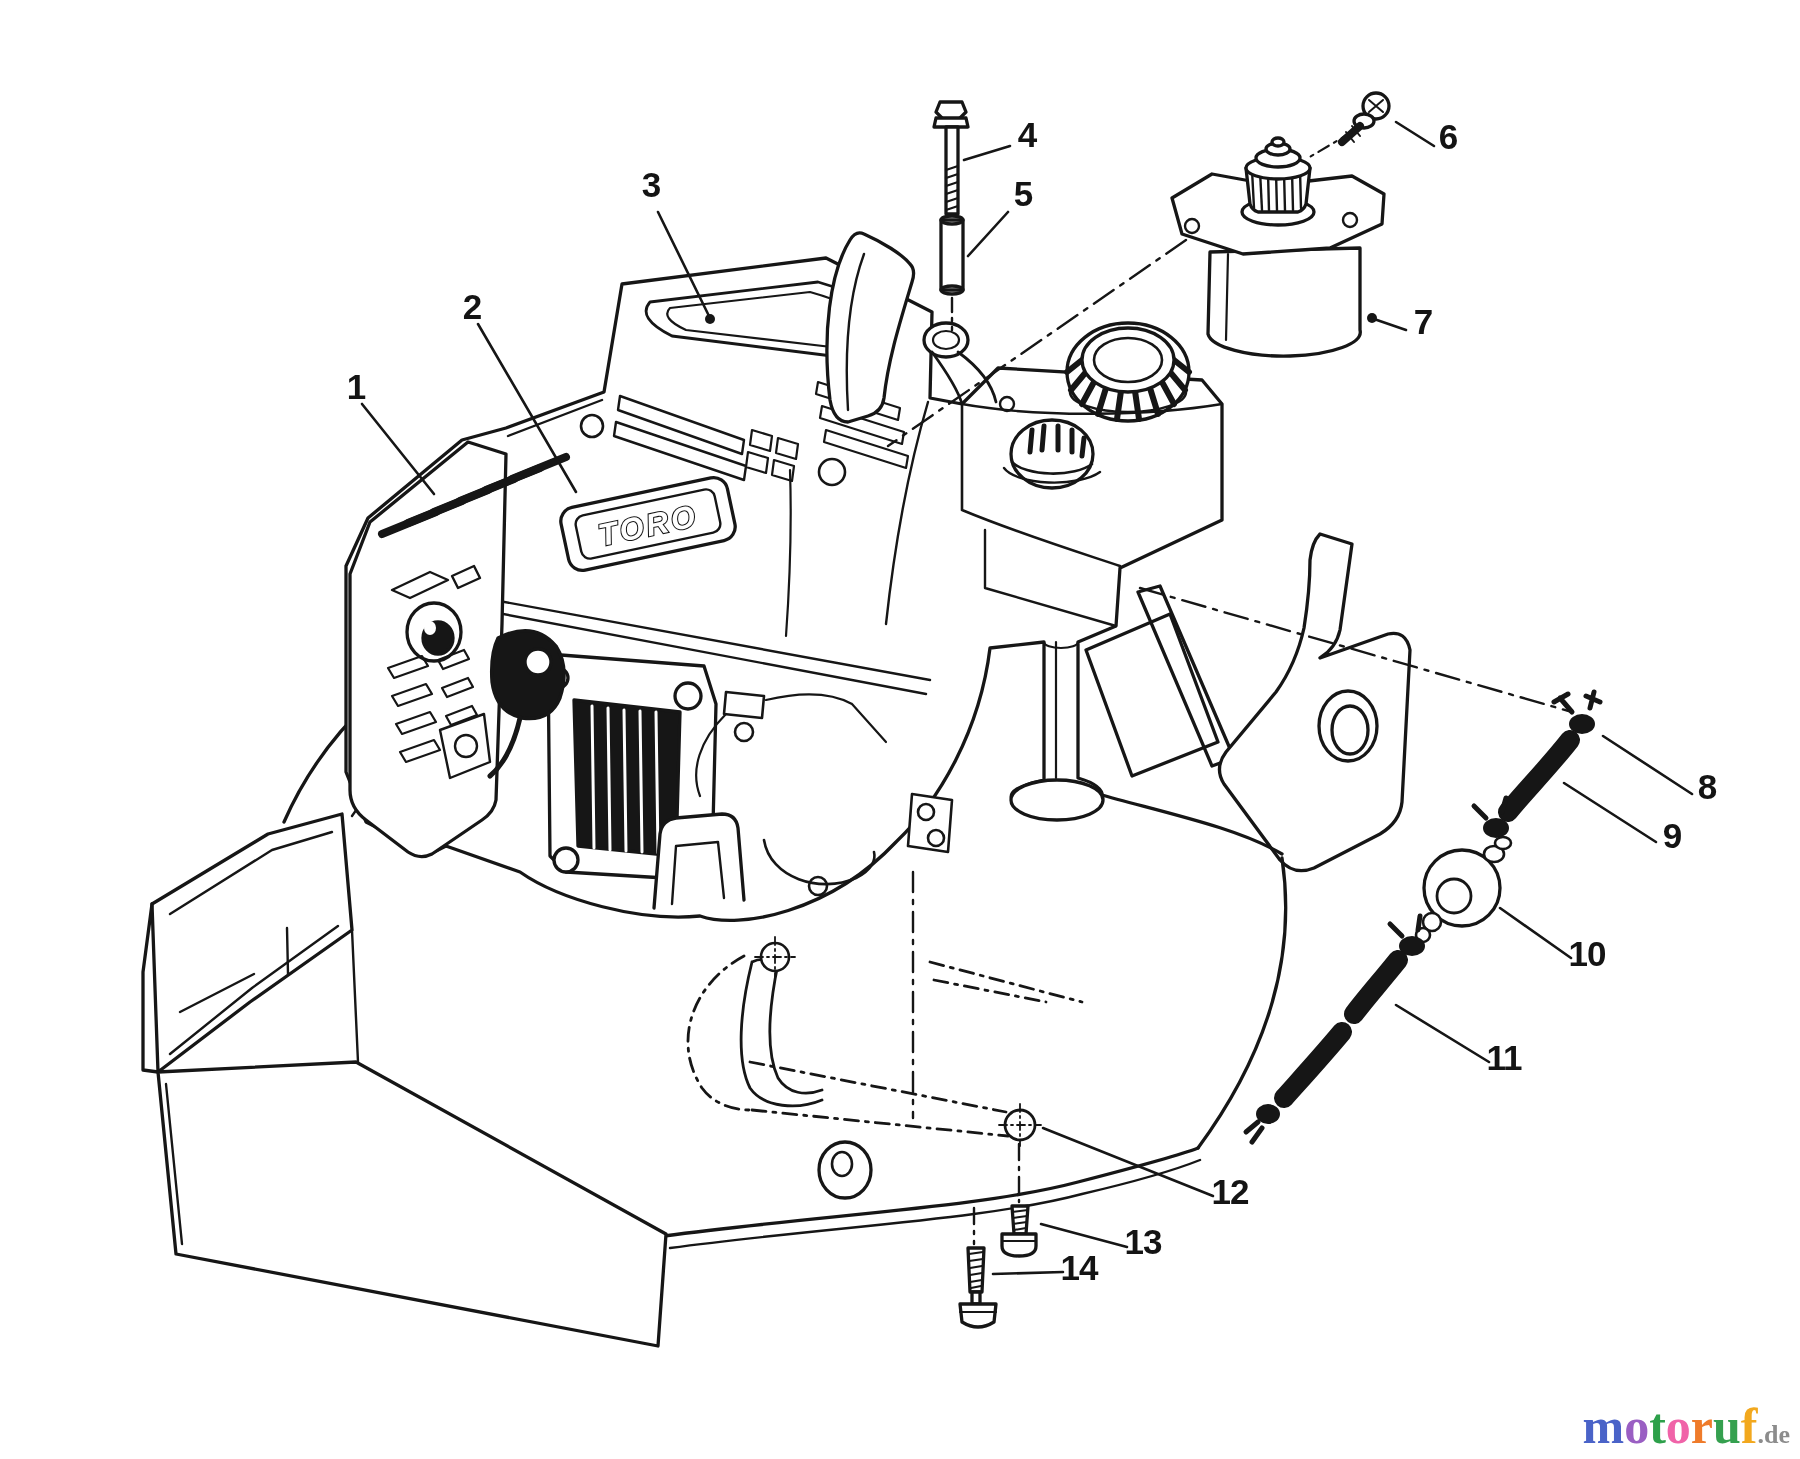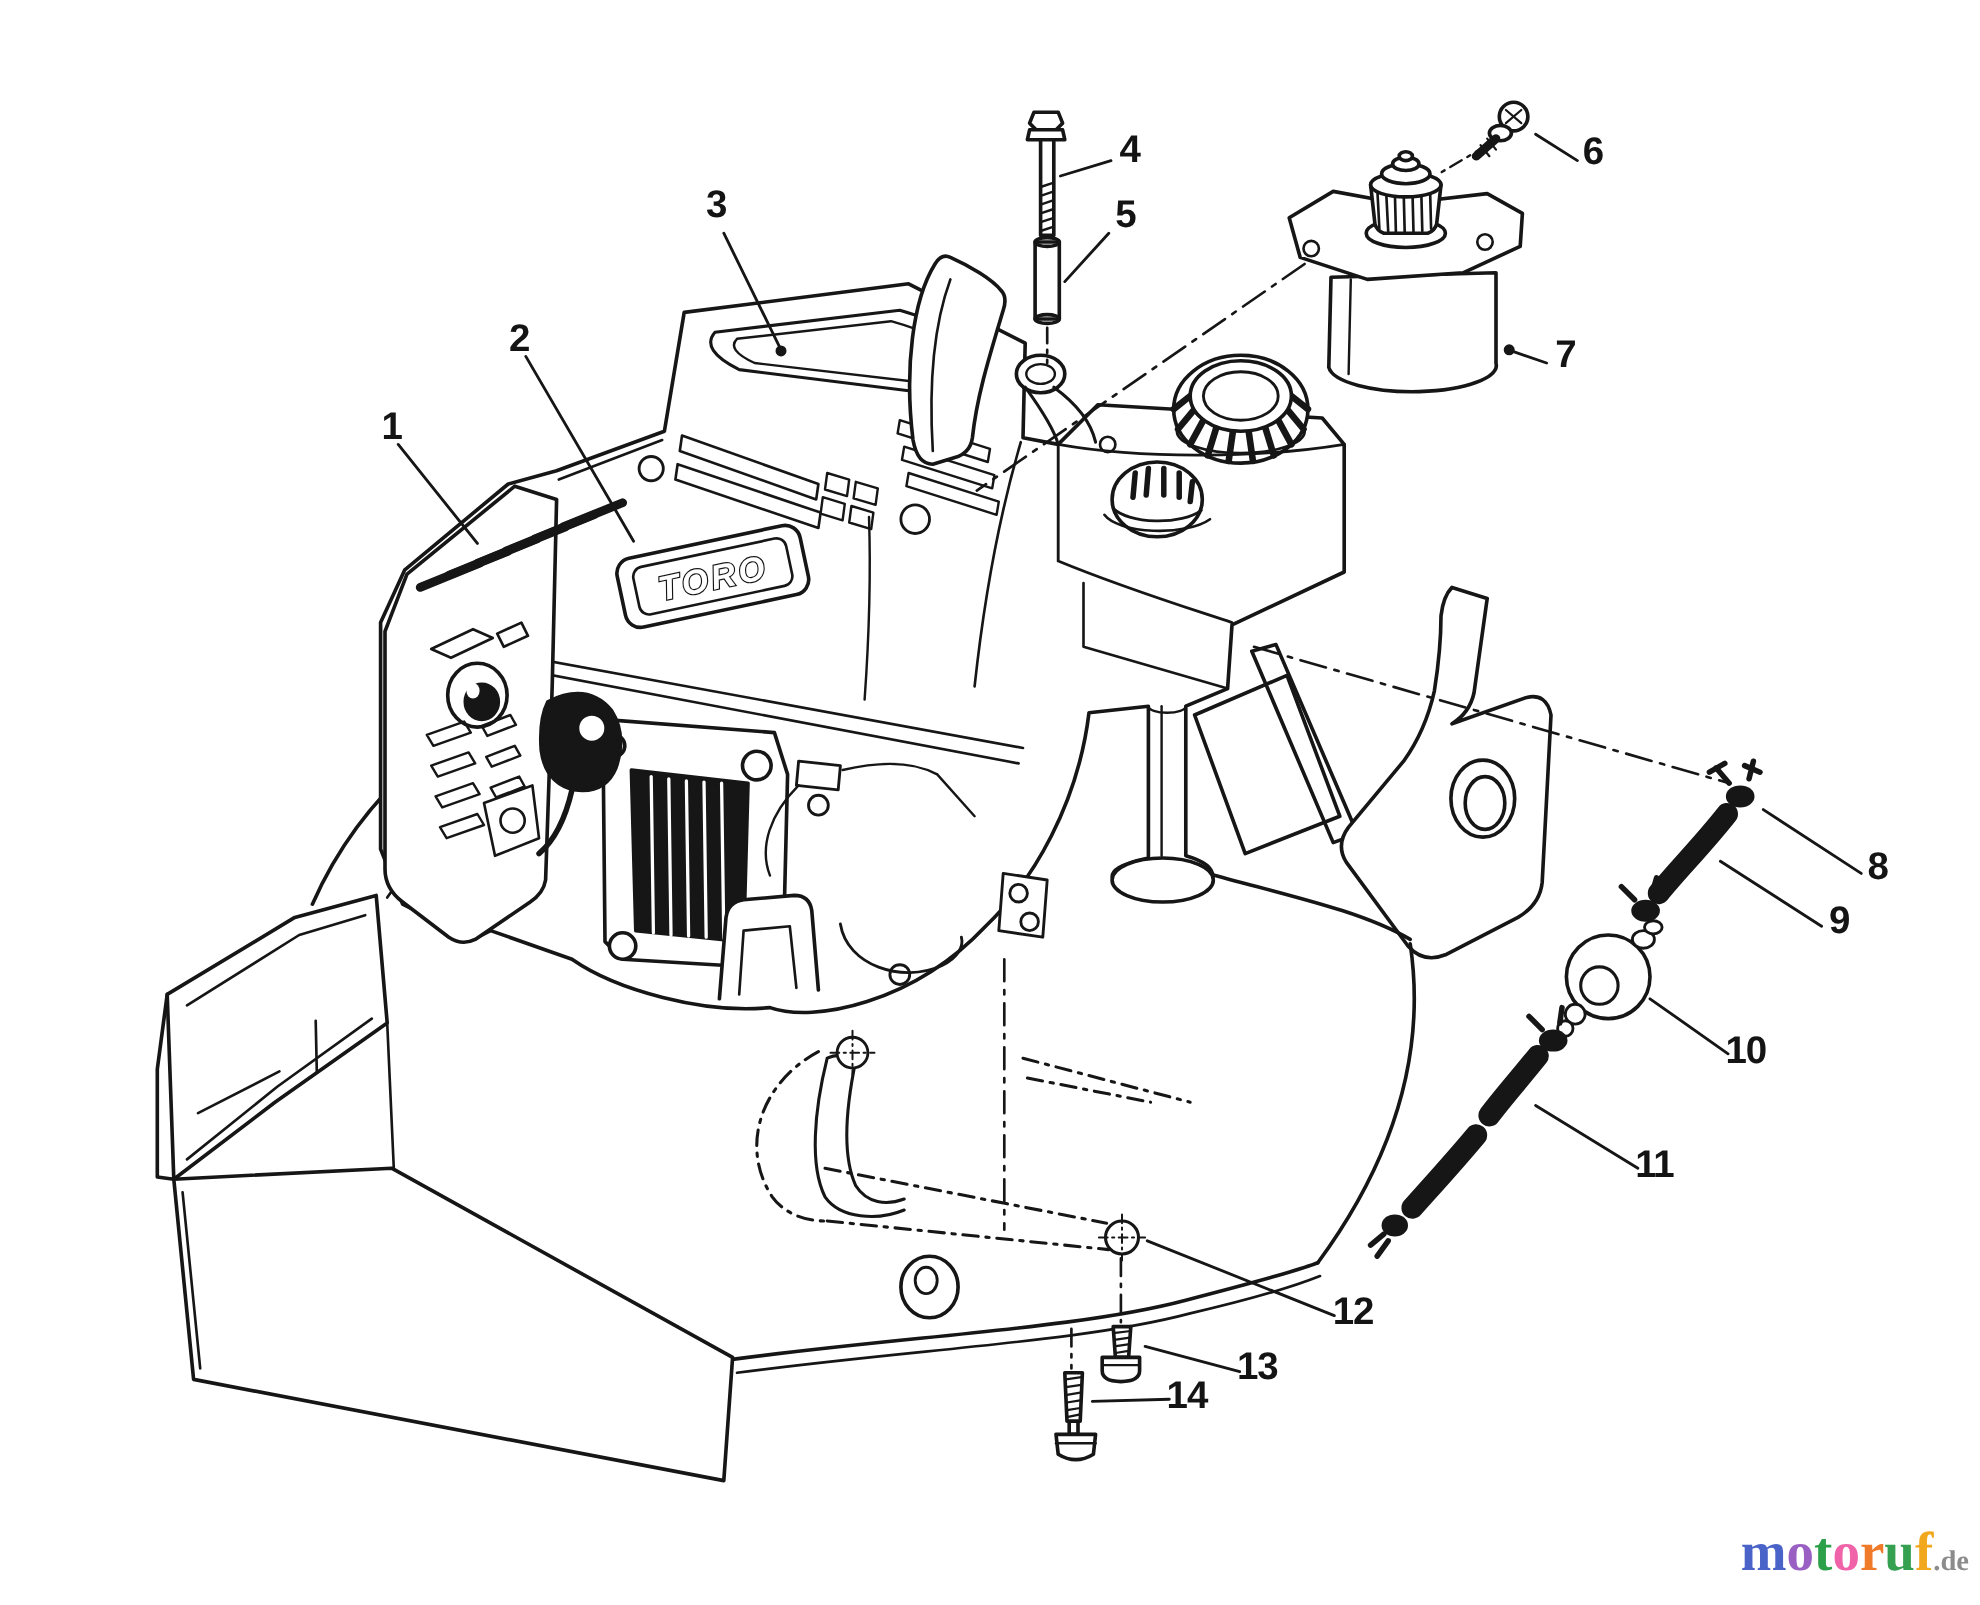--- a/index.html
+++ b/index.html
@@ -2,21 +2,21 @@
 <html><head>
 <meta charset="utf-8">
 <style>
   html,body{margin:0;padding:0;background:#ffffff;}
   .stage{position:relative;width:1800px;height:1459px;background:#ffffff;overflow:hidden;
          font-family:"Liberation Sans",sans-serif;}
   svg{position:absolute;inset:0;}
   .callout{font-family:"Liberation Sans",sans-serif;font-weight:700;font-size:35px;fill:#141414;letter-spacing:-1px;}
   .badgeText{font-family:"Liberation Sans",sans-serif;font-weight:700;font-style:italic;font-size:31px;
              fill:#ffffff;stroke:#141414;stroke-width:2.1;paint-order:stroke;letter-spacing:3px;}
-  .watermark{position:absolute;right:10px;bottom:24px;font-family:"Liberation Serif",serif;
+  .watermark{position:absolute;right:10px;bottom:8px;font-family:"Liberation Serif",serif;
              font-weight:700;font-size:50px;line-height:1;white-space:nowrap;}
   .watermark .suffix{font-size:26px;font-weight:700;}
 </style>
 </head>
 <body>
 
 <div class="stage">
 <svg viewBox="0 0 1800 1459" width="1800" height="1459">
   <g stroke="#161616" fill="none" stroke-width="3.3" stroke-linejoin="round" stroke-linecap="round">
 

